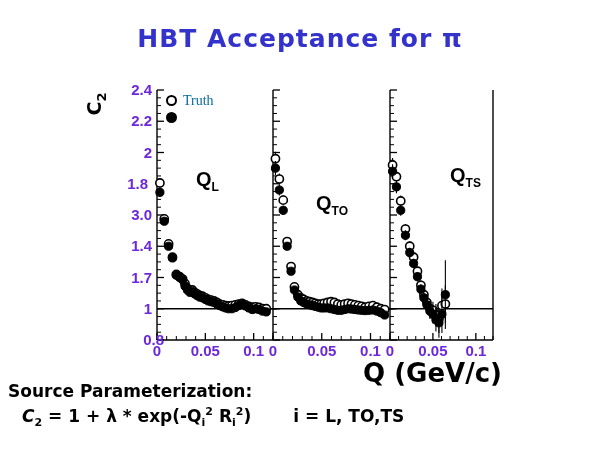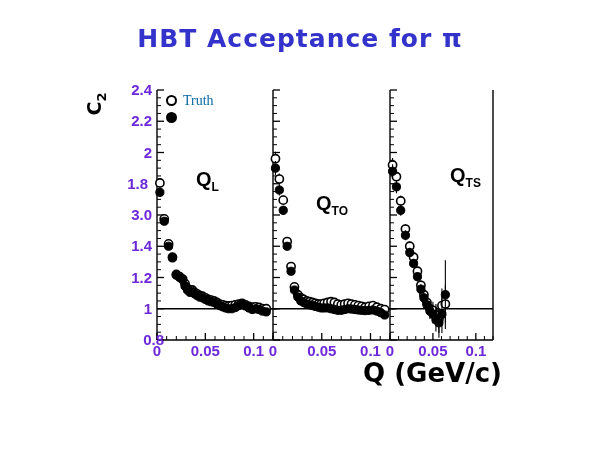--- a/index.html
+++ b/index.html
@@ -543,32 +543,38 @@
     <span>Q</span><sub>TS</sub>
   </div>
 
   <div id="ytickbox">
       <div class="tick-y" style="left: 108px; width: 44px; top: 81px;">2.4</div>
       <div class="tick-y" style="left: 108px; width: 44px; top: 112.25px;">2.2</div>
       <div class="tick-y" style="left: 108px; width: 44px; top: 143.5px;">2</div>
       <div class="tick-y" style="left: 104px; width: 44px; top: 174.75px;">1.8</div>
       <div class="tick-y" style="left: 108px; width: 44px; top: 206px;">3.0</div>
       <div class="tick-y" style="left: 108px; width: 44px; top: 237.25px;">1.4</div>
-      <div class="tick-y" style="left: 108px; width: 44px; top: 268.5px;">1.2</div>
+      <div class="tick-y" style="left: 108px; width: 44px; top: 268.5px;">1.7</div>
       <div class="tick-y" style="left: 108px; width: 44px; top: 299.75px;">1</div>
       <div class="tick-y" style="left: 120px; width: 44px; top: 331px;">0.8</div>
     </div>
   <div id="xtickbox">
       <div class="tick-x" style="left: 151px; width: 12px; text-align: center; top: 342px;">0</div>
       <div class="tick-x" style="left: 188.333px; width: 34px; text-align: center; top: 342px;">0.05</div>
       <div class="tick-x" style="left: 236.667px; width: 34px; text-align: center; top: 342px;">0.1</div>
       <div class="tick-x" style="left: 267px; width: 12px; text-align: center; top: 342px;">0</div>
       <div class="tick-x" style="left: 304.75px; width: 34px; text-align: center; top: 342px;">0.05</div>
       <div class="tick-x" style="left: 353.5px; width: 34px; text-align: center; top: 342px;">0.1</div>
       <div class="tick-x" style="left: 384px; width: 12px; text-align: center; top: 342px;">0</div>
       <div class="tick-x" style="left: 415.917px; width: 34px; text-align: center; top: 342px;">0.05</div>
       <div class="tick-x" style="left: 458.833px; width: 34px; text-align: center; top: 342px;">0.1</div>
     </div>
 
   <div id="xlabel">Q (GeV/c)</div>
 
+  <div id="caption">
+    <div id="cap-line1">Source Parameterization:</div>
+    <div id="cap-line2">
+      <span class="italic">C</span><sub>2</sub><span> = 1 + λ * exp(-Q</span><sub>i</sub><sup>2</sup><span> R</span><sub>i</sub><sup>2</sup><span>)</span><span id="cap-index">i = L, TO,TS</span>
+    </div>
+  </div>
 
 </div>
 
 </body></html>

